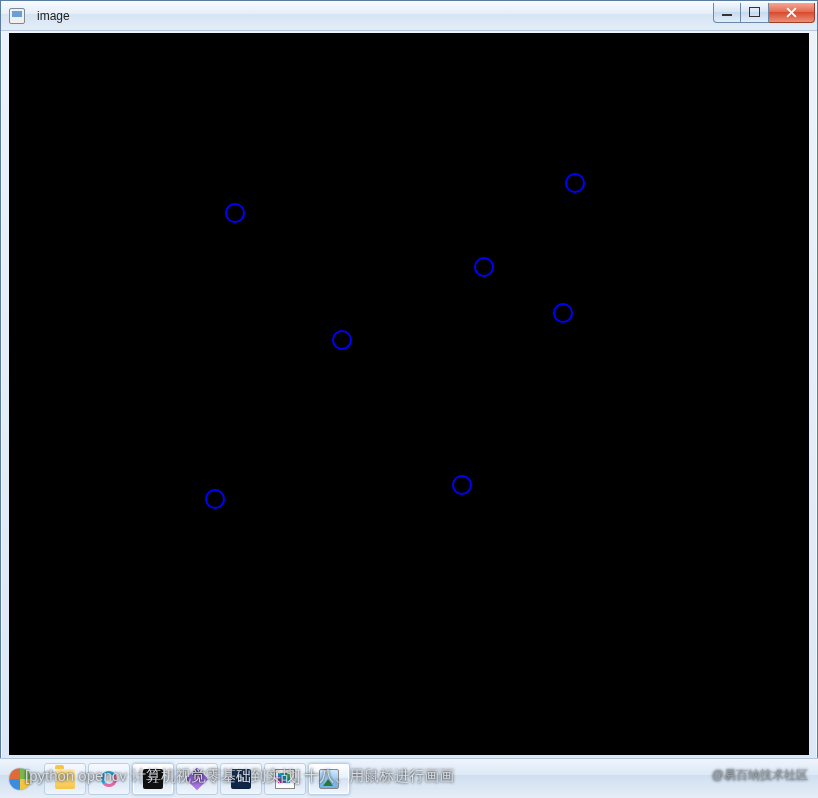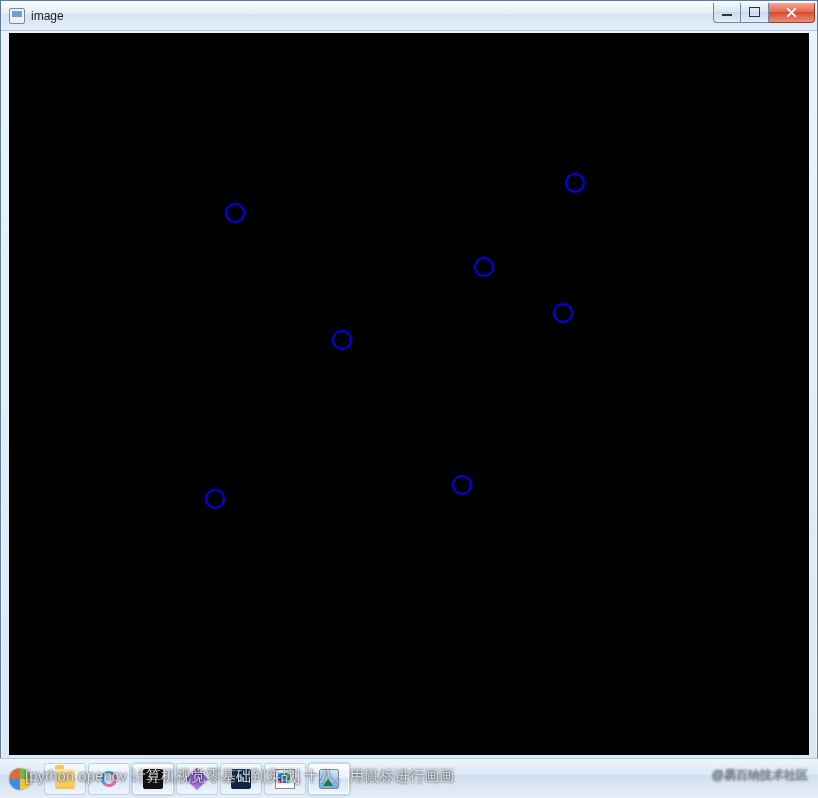--- a/index.html
+++ b/index.html
@@ -11,21 +11,21 @@
       border: 1px solid #5a7ca0;
       background: linear-gradient(#ecf3fb, #dce8f5);
       box-shadow: inset 0 0 0 1px #ffffffaa;
     }
     .titlebar {
       height: 30px; display: flex; align-items: center; justify-content: space-between;
       padding-left: 8px;
       background: linear-gradient(#f7fbff, #e5eef9 45%, #d6e4f3 46%, #e3edf8);
       border-bottom: 1px solid #b8c8dc;
     }
-    .titlebar-left { display: flex; align-items: center; gap: 6px; }
+    .titlebar-left { display: flex; align-items: center; gap: 12px; }
     .app-icon {
       width: 16px; height: 16px; display: inline-block;
       border: 1px solid #7a8a9a; background: #f0f0f0; border-radius: 2px; position: relative;
     }
     .app-icon::before { content:""; position:absolute; left:2px; top:2px; right:2px; bottom:6px; background:#6aa0d8; }
     .title-text { font-size: 12px; color: #222; }
     .win-controls { display: flex; height: 20px; margin-right: 2px; margin-top: -6px; }
     .win-btn {
       width: 28px; height: 20px;
       border: 1px solid #6a88a8; border-top: none;

